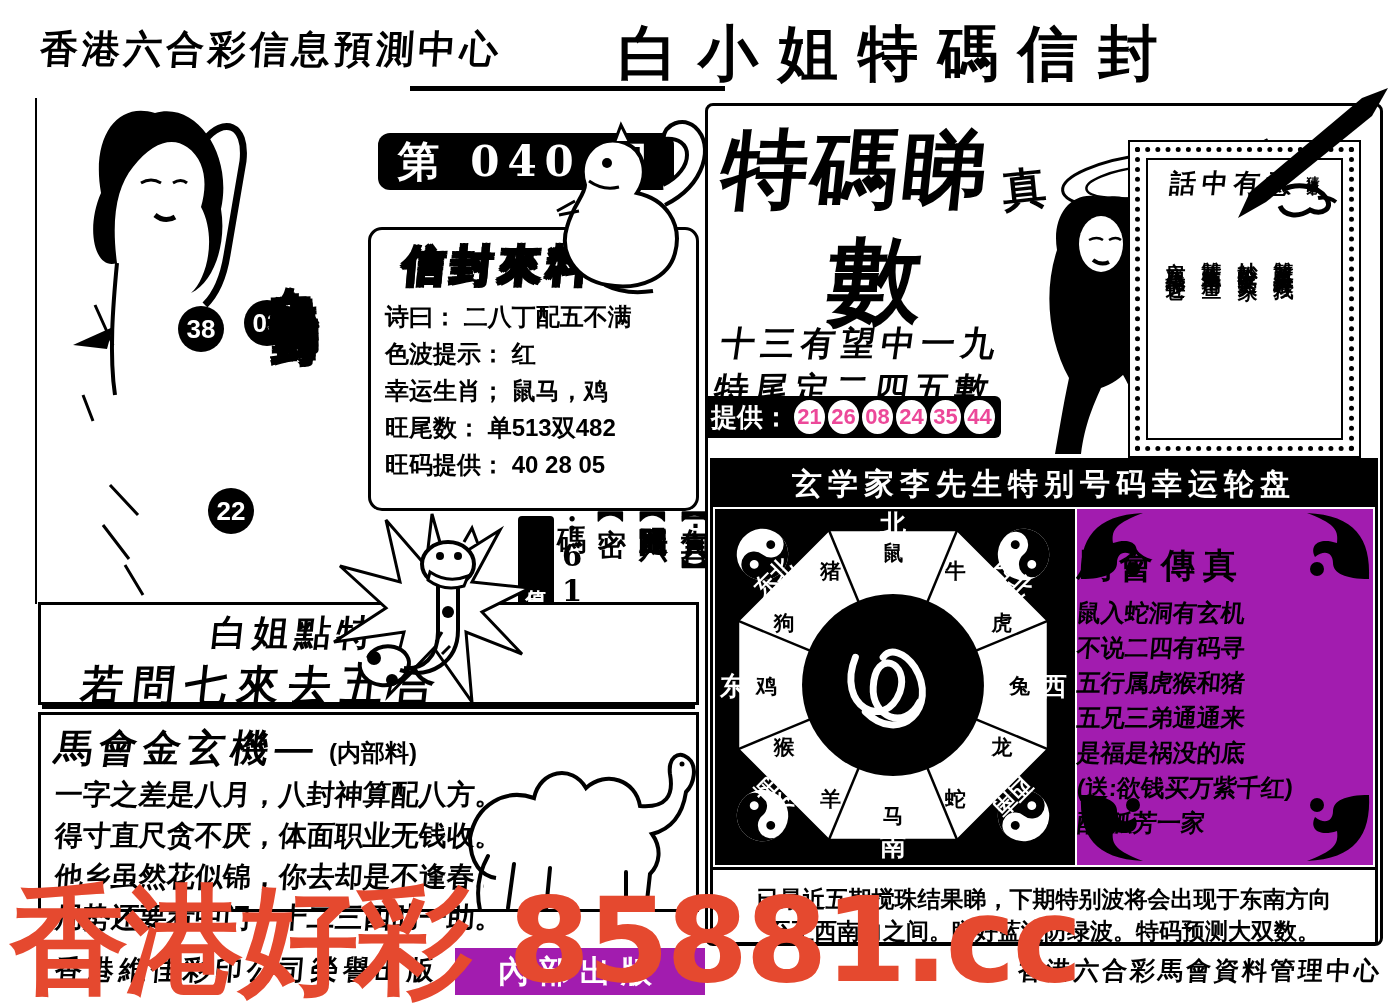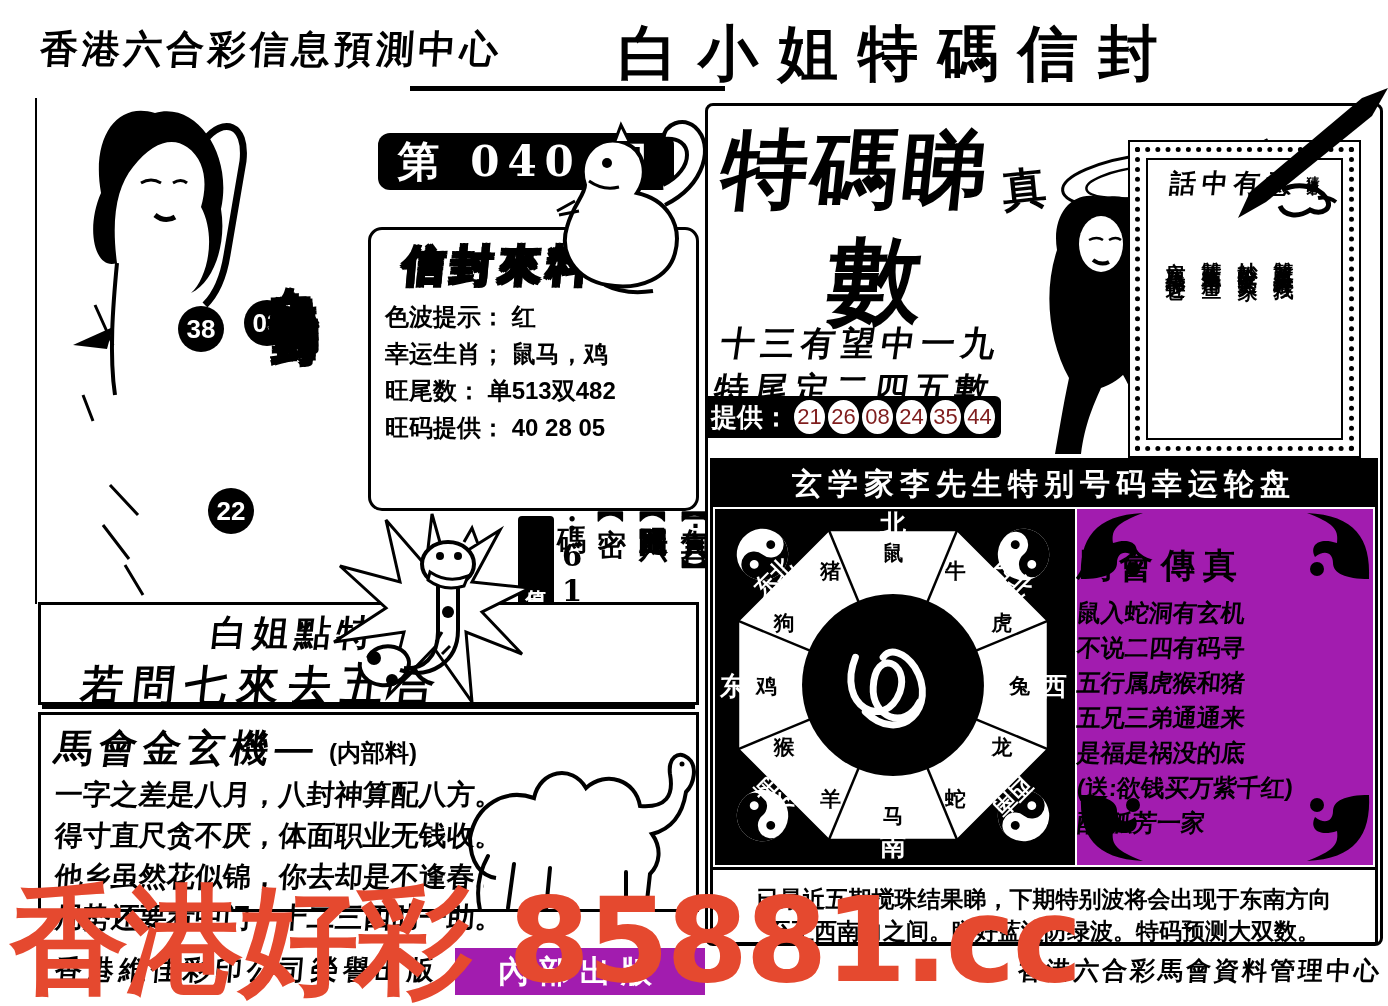--- a/index.html
+++ b/index.html
@@ -89,22 +89,22 @@
   .tema-second { left:828px; top:218px; font-size:94px; font-weight:900;
     font-family:"DejaVu Serif", serif; transform:skewX(-6deg); }
   .tema-poem { left:718px; top:320px; font-size:34px; font-weight:800;
     line-height:46px; transform:skewX(-8deg); letter-spacing:6px; }
 
   .provide-bar { left:705px; top:396px; width:296px; height:42px; background:#000;
     display:flex; align-items:center; padding:16px 6px; gap:3px;
     border-radius:0 6px 6px 0; }
   .provide-label { color:#fff; font-size:26px; font-weight:900;
     font-family:"DejaVu Serif", serif; margin-right:2px; }
-  .ball { width:34px; height:34px; border-radius:50%; background:#fff; color:#7f1d1d;
-    font-size:22px; font-weight:400; display:flex; align-items:center;
+  .ball { width:34px; height:34px; border-radius:50%; background:#fff; color:#ec4899;
+    font-size:22px; font-weight:700; display:flex; align-items:center;
     justify-content:center; }
 
   
   .stamp { left:1128px; top:140px; width:233px; height:318px;
     border:2px solid #000; background:#fff; }
   .stamp-perf { position:absolute; inset:5px; border:5px dotted #000; }
   .stamp-core { position:absolute; inset:16px; border:2px solid #000;
     padding:6px 4px 2px 6px; background:#fff; }
   .stamp-title-row { display:flex; justify-content:center; align-items:flex-start; gap:6px; }
   .stamp-title { font-size:26px; font-weight:900; letter-spacing:6px;
@@ -189,20 +189,21 @@
     <path d="M40,70 C30,40 55,18 80,28 C100,36 104,60 92,78 C120,84 138,108 130,138 C124,162 96,176 62,170 C30,164 14,138 22,112 C28,90 40,80 40,70 Z" fill="#fff" stroke="#000" stroke-width="4"></path>
     <circle cx="62" cy="48" r="5" fill="#000"></circle>
     <path d="M44,66 q14,10 30,6" stroke="#000" stroke-width="3" fill="none"></path>
     <path d="M30,86 l-18,10 M34,96 l-20,4" stroke="#000" stroke-width="3" fill="none"></path>
     <path d="M60,170 q20,10 48,6" stroke="#000" stroke-width="4" fill="none"></path>
     <path d="M70,26 l6,-16 8,16" fill="#fff" stroke="#000" stroke-width="3"></path>
   </svg>
 
   <div class="abs env-box">
     <div class="env-title nowrap">信封來料</div>
+    <div class="env-line">诗曰： 二八丁配五不满</div>
     <div class="env-line">色波提示： 红</div>
     <div class="env-line">幸运生肖； 鼠马，鸡</div>
     <div class="env-line">旺尾数： 单513双482</div>
     <div class="env-line">旺码提供： 40 28 05</div>
   </div>
 
   <svg class="abs" style="left:330px;top:512px;z-index:3;" width="205" height="198" viewBox="0 0 205 198">
     <polygon points="102,2 116,52 170,18 142,70 200,76 152,100 192,142 136,120 142,190 104,136 58,184 74,120 4,130 56,96 10,54 70,70 56,8 96,54" fill="#fff" stroke="#000" stroke-width="3"></polygon>
     <path d="M30,150 a24,20 0 1 0 48,6 a20,16 0 1 0 -40,-10" fill="#fff" stroke="#000" stroke-width="4"></path>
     <path d="M70,158 C100,168 128,150 128,118 L128,70" fill="none" stroke="#000" stroke-width="4"></path>

